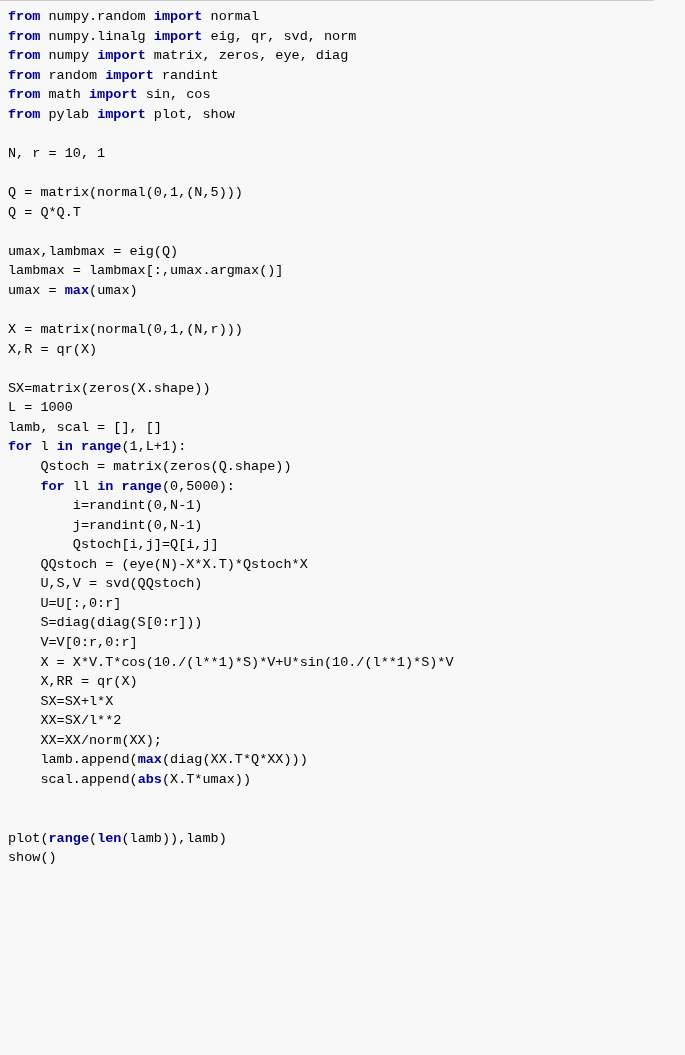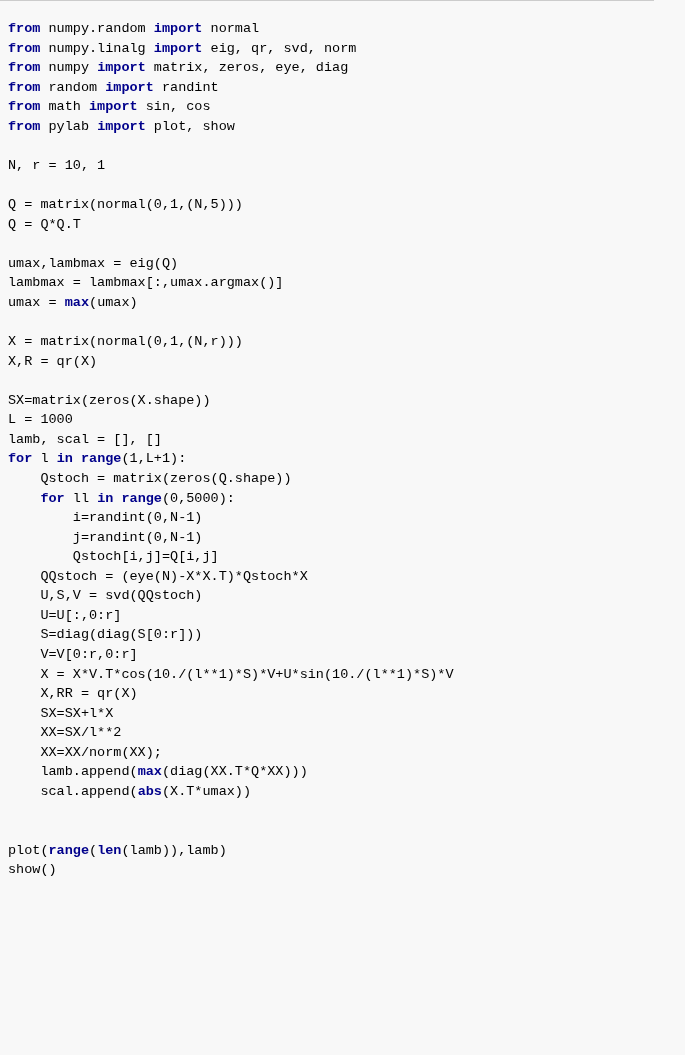--- a/index.html
+++ b/index.html
@@ -13,21 +13,21 @@
       font-family: 'Courier New', Courier, monospace;
       font-size: 13.5px;
       line-height: 1.45;
       color: #000;
     }
 
     .code-container {
       width: 654px;
       min-height: 1055px;
       background-color: #f8f8f8;
-      padding: 18px 8px 12px 8px;
+      padding: 6px 8px 12px 8px;
       border-top: 1px solid #ccc;
     }
 
     .code-block {
       white-space: pre;
       font-family: 'Courier New', Courier, monospace;
       font-size: 13.5px;
       line-height: 1.45;
     }
 

